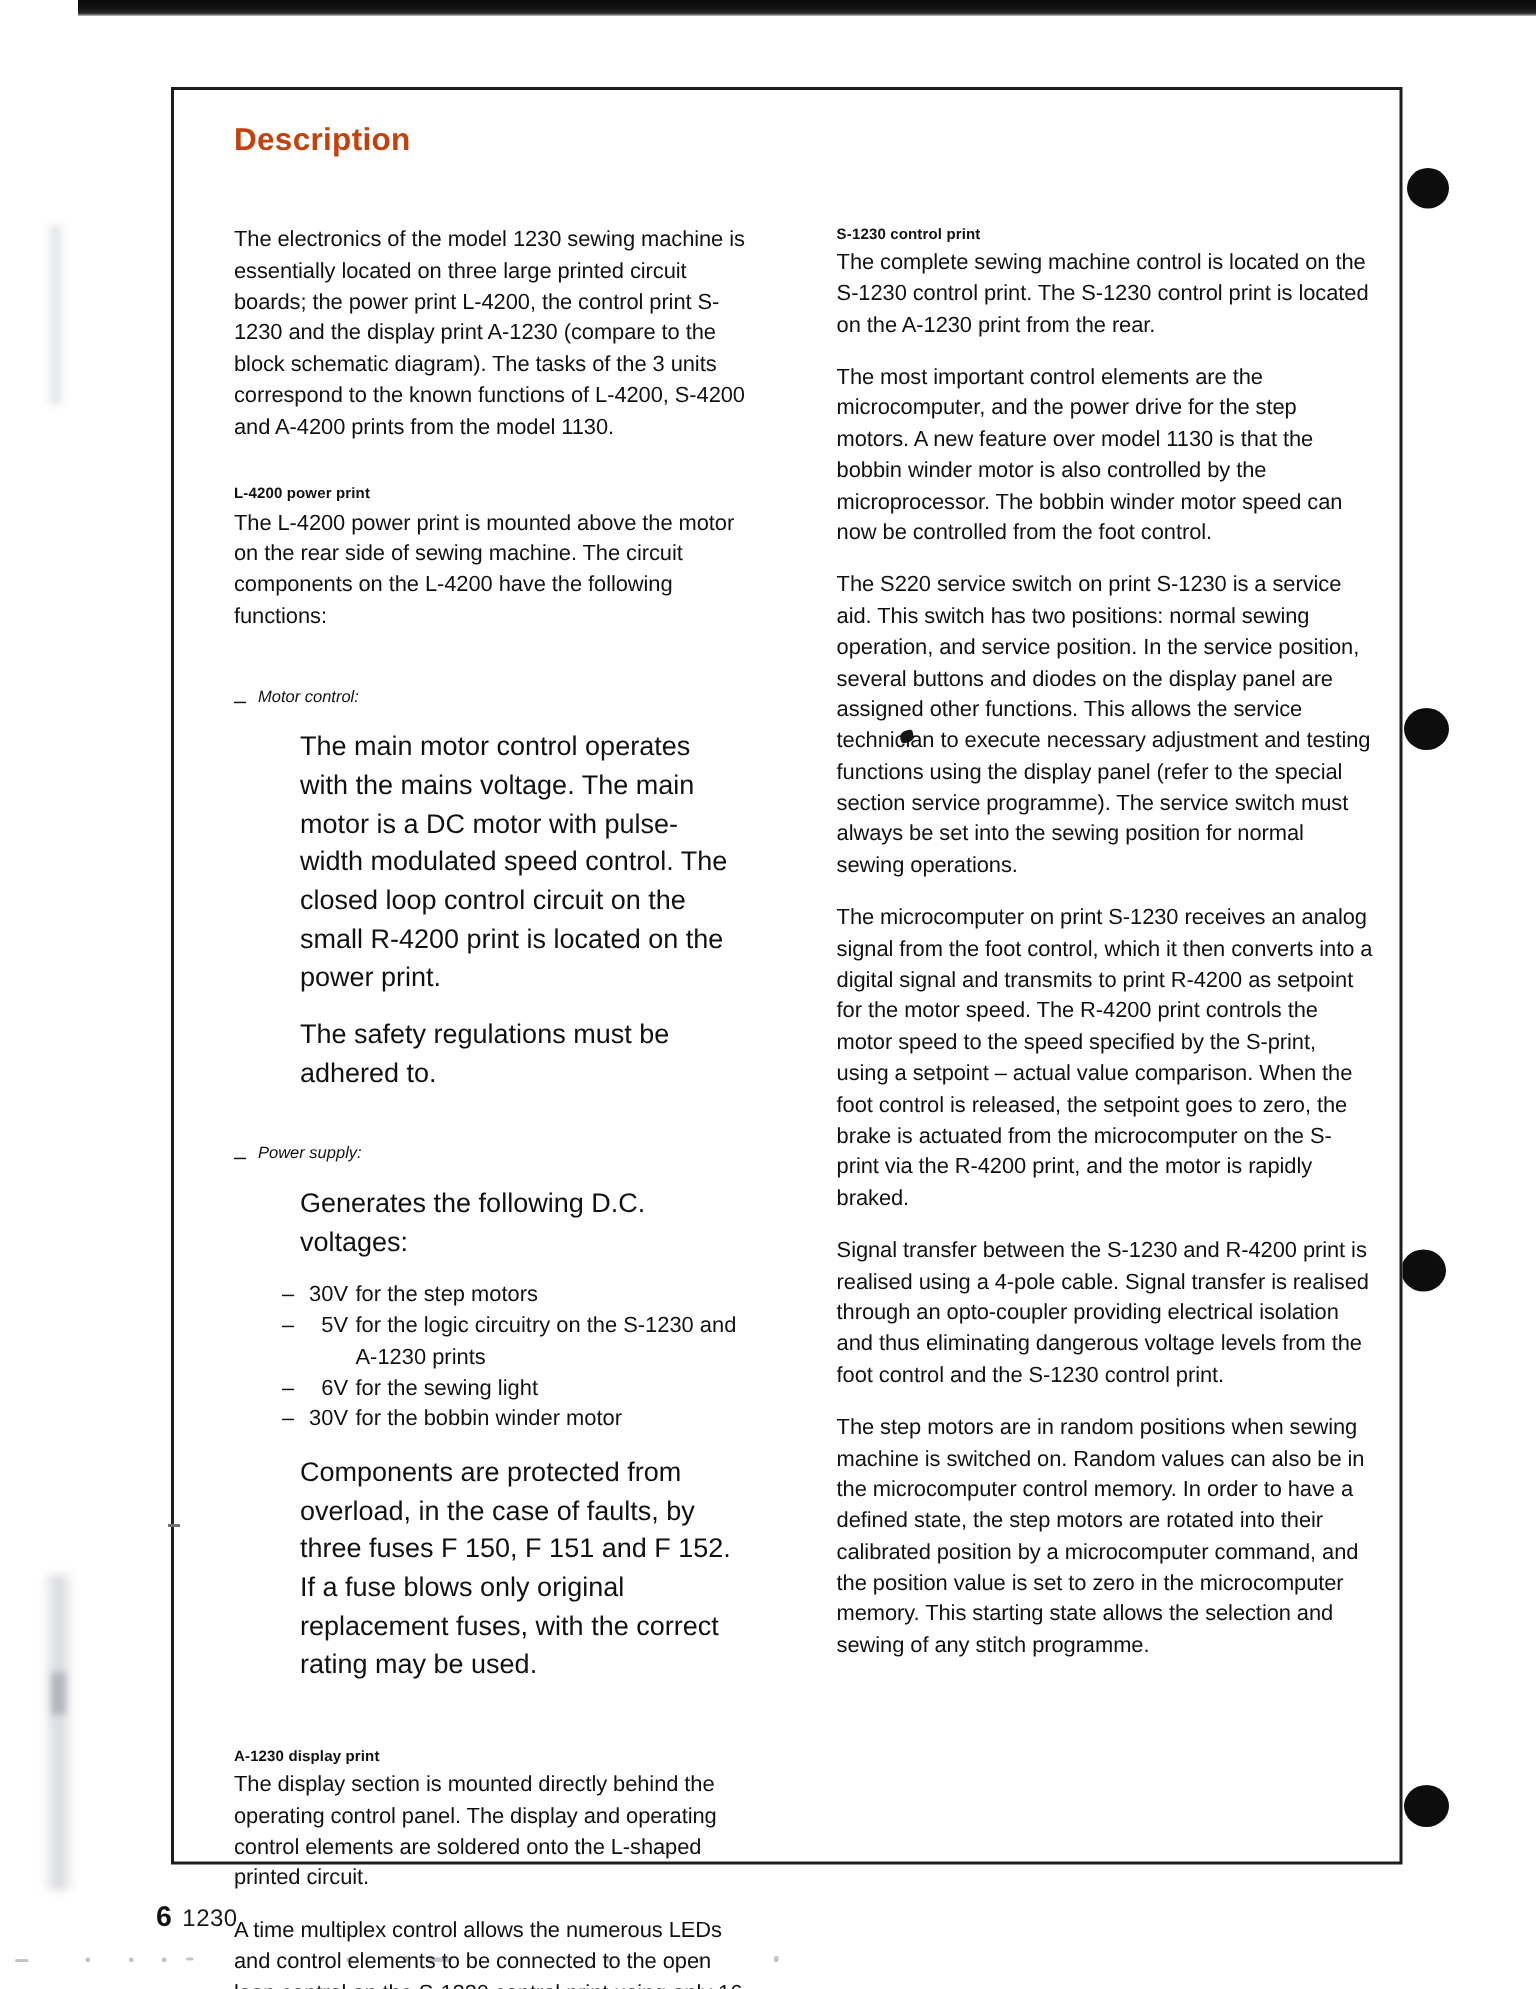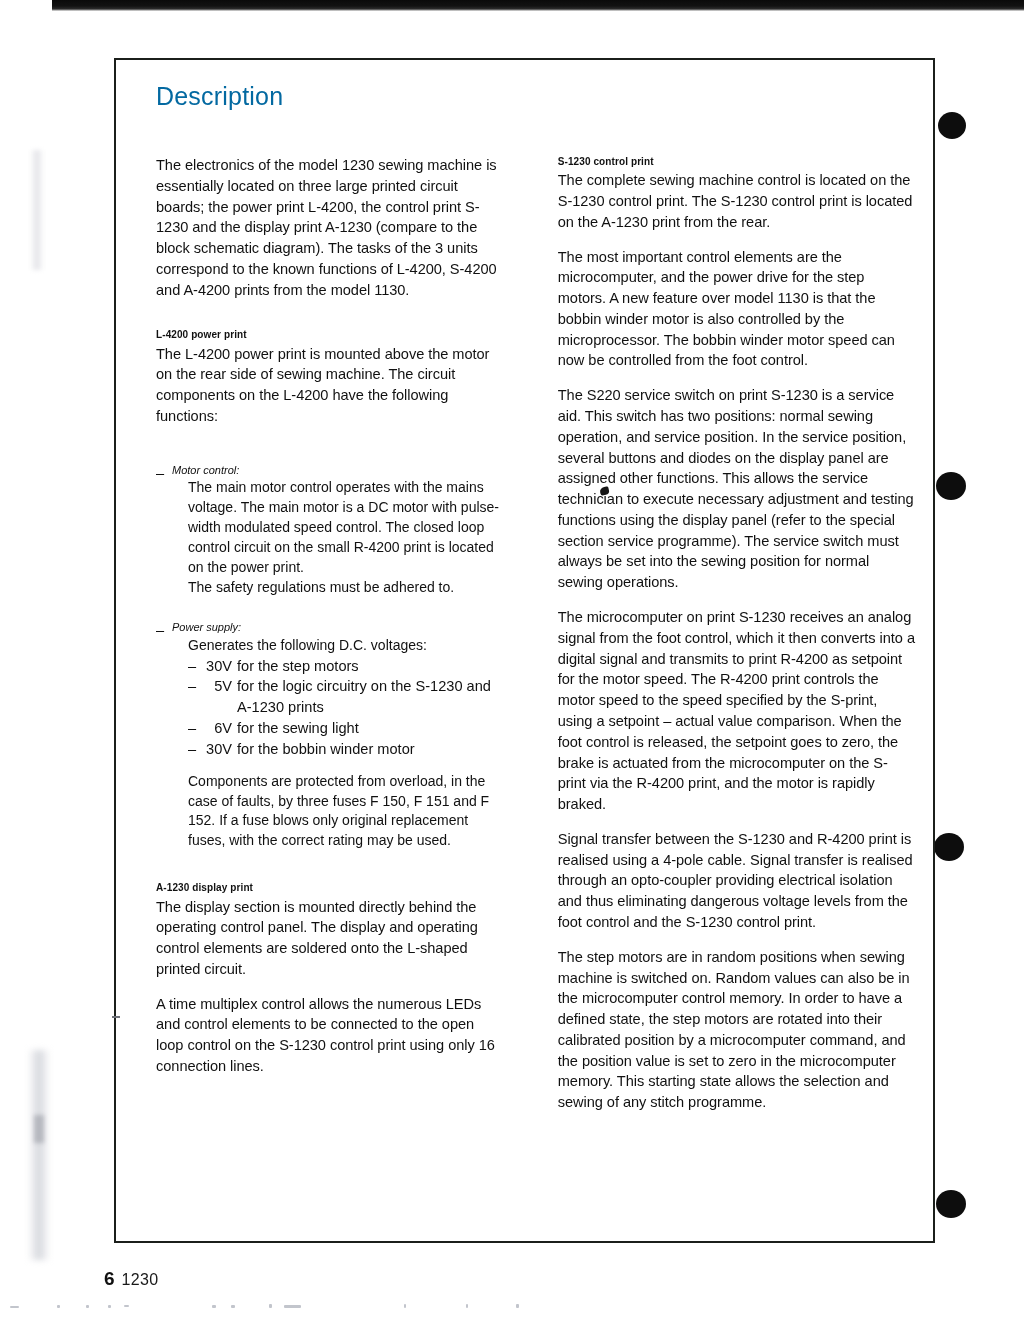--- a/index.html
+++ b/index.html
@@ -82,25 +82,25 @@
   }
 
   
   #content-area {
     position: absolute;
     left: 26px;
     top: 22px;
     right: 18px;
   }
   #page-title {
-    font-size: 25px;
-    font-weight: normal;
+    font-size: 21px;
+    font-weight: bold;
     letter-spacing: .2px;
     margin: 0 0 44px 14px;
-    color: #0369a1;
+    color: #c2410c;
   }
 
   #columns {
     display: flex;
     gap: 56px;
     padding-left: 14px;
   }
   .column { width: 360px; }
   .column.right { width: 372px; }
 
@@ -136,22 +136,22 @@
   .dash-title {
     font-style: italic;
     margin: 0;
     font-size: 11px;
     line-height: 1.425;
   }
   .indent-block {
     margin-left: 16px;
   }
   .indent-block p {
-    margin: 0;
-    font-size: 14px;
+    margin: 12px;
+    font-size: 18px;
     line-height: 1.425;
   }
   .volt-list {
     list-style: none;
     margin: 0;
     padding: 0;
   }
   .volt-list li {
     display: flex;
     font-size: 14.6px;

